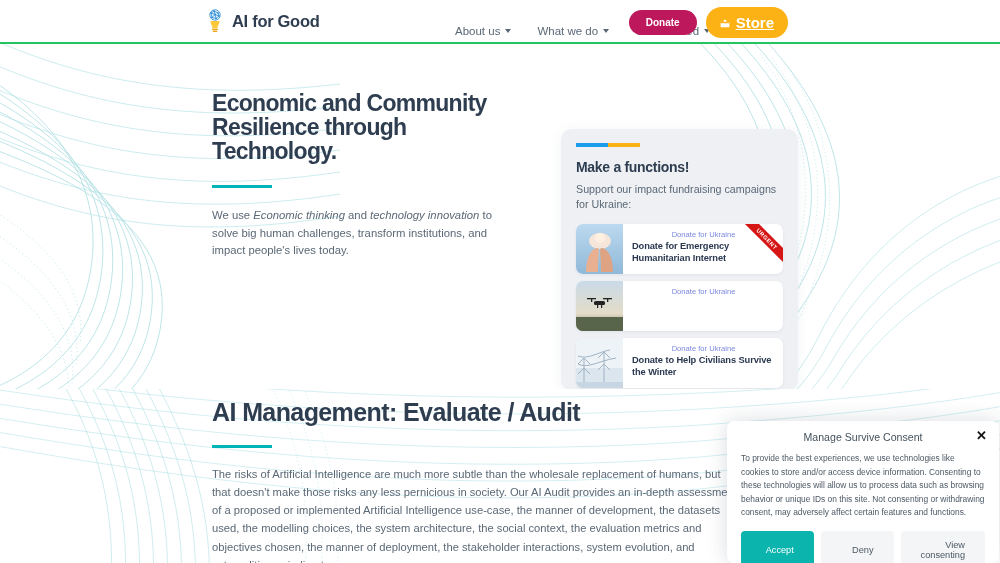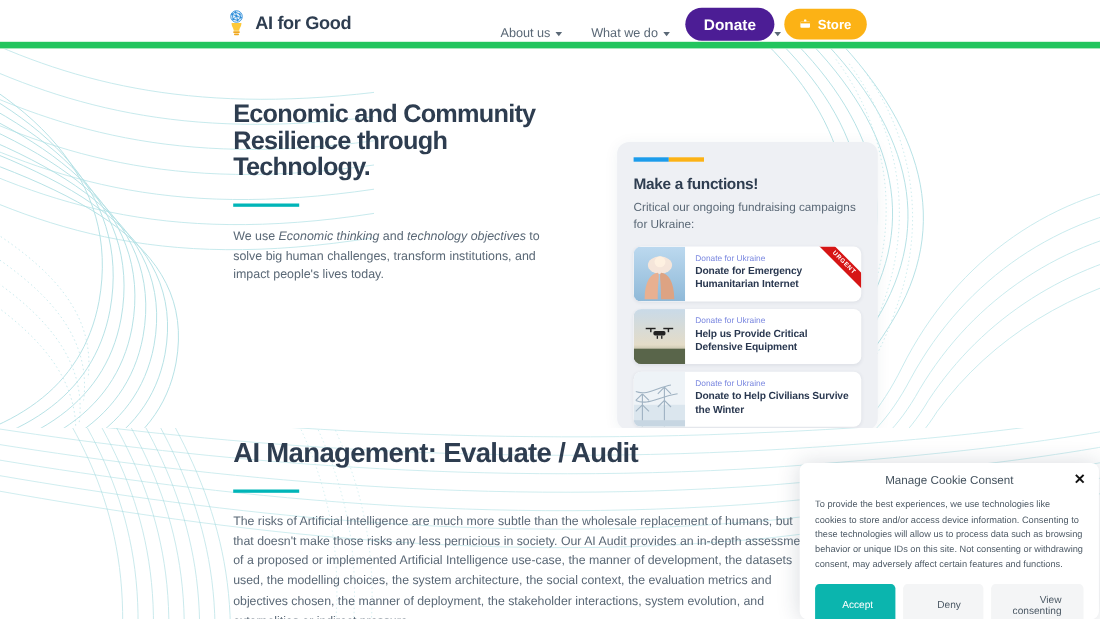--- a/index.html
+++ b/index.html
@@ -11,21 +11,21 @@
     color: #3a4a5c;
   }
   .page { position: relative; width: 1000px; height: 563px; overflow: hidden; }
 
   
   .header {
     position: relative; z-index: 50;
     height: 44px; width: 100%;
     background: #ffffff;
     display: flex; align-items: center;
-    border-bottom: 6px solid #22c55e;
+    border-bottom: 2px solid #22c55e;
   }
   .logo-wrap {
     position: absolute; left: 205px; top: 8px;
     display: flex; align-items: center; gap: 7px;
     cursor: pointer;
   }
   .logo-mark { width: 20px; height: 26px; position: relative; display:block; }
   .logo-text {
     font-size: 16.5px; font-weight: 700; color: #2e3d50;
     letter-spacing: -0.3px; white-space: nowrap;
@@ -42,34 +42,35 @@
     width: 0; height: 0; display:inline-block;
     border-left: 3.5px solid transparent;
     border-right: 3.5px solid transparent;
     border-top: 4px solid #5a6876;
   }
   .hdr-btns {
     position: absolute; right: 212px; top: 0;
     height: 44px; display: flex; align-items: center; gap: 9px;
   }
   .btn-donate {
-    background: #4c1d95; color: #fff;
-    font-size: 14px; font-weight: 700;
+    background: #be185d; color: #fff;
+    font-size: 10px; font-weight: 700;
     padding: 7px 17px; border-radius: 20px;
     border: none; cursor: pointer; white-space: nowrap;
     font-family: inherit;
     text-align: right;
   }
   .btn-store {
     background: #fcb215; color: #fff;
-    font-size: 12px; font-weight: 700;
+    font-size: 15px; font-weight: 700;
     padding: 7px 14px; border-radius: 20px;
     border: none; cursor: pointer; white-space: nowrap;
     display: flex; align-items: center; gap: 6px;
     font-family: inherit;
+    text-decoration: underline;
   }
 
   
   .hero {
     position: relative;
     height: 345px; width: 100%;
     background: #ffffff;
     overflow: hidden;
   }
   .swirl { position: absolute; top: 0; pointer-events: none; }
@@ -110,21 +111,21 @@
   .card-sub { font-size: 10.7px; line-height: 1.42; color: #5a6876; margin-bottom: 12px; }
 
   .donation-list { display: flex; flex-direction: column; gap: 7px; }
   .donation-item {
     display: flex; background: #fff; border-radius: 7px;
     overflow: hidden; position: relative; height: 50px;
     cursor: pointer; box-shadow: 0 1px 3px rgba(40,60,90,0.07);
   }
   .don-thumb { width: 47px; flex: 0 0 47px; position: relative; overflow: hidden; }
   .don-body { flex: 1; padding: 6px 8px 0 9px; min-width: 0; }
-  .don-kicker { font-size: 7.6px; color: #7b88e0; margin-bottom: 2px; }
+  .don-kicker { font-size: 7.6px; color: #7b88e0; margin-bottom: 2px; text-align: center; }
   .don-title {
     font-size: 9.3px; font-weight: 800; color: #2a3850;
     line-height: 1.28; letter-spacing: -0.1px;
   }
   .ribbon {
     position: absolute; top: 0; right: 0;
     width: 46px; height: 46px; overflow: hidden; pointer-events: none;
   }
   .ribbon span {
     position: absolute; display: block; width: 72px;
@@ -292,31 +293,31 @@
         <path d="M140,10 C185,70 200,150 170,230 C150,290 120,320 95,345"></path>
         <path d="M152,14 C197,74 212,154 182,234 C162,294 132,324 107,349"></path>
         <path d="M164,18 C209,78 224,158 194,238 C174,298 144,328 119,353"></path>
       </g>
     </svg>
 
     <div class="hero-text">
       <h1 class="hero-h1">Economic and Community Resilience through Technology.</h1>
       <div class="rule-teal"></div>
       <p class="hero-p">
-        <span>We use </span><i>Economic thinking</i><span> and </span><i>technology objectives</i><span> to solve big human challenges, transform institutions, and impact people's lives today.</span>
+        <span>We use </span><i>Economic thinking</i><span> and </span><i>technology innovation</i><span> to solve big human challenges, transform institutions, and impact people's lives today.</span>
       </p>
     </div>
 
     <div class="donate-card">
       <div class="accent-bar">
         <div class="accent-blue"></div>
         <div class="accent-orange"></div>
       </div>
       <div class="card-title">Make a functions!</div>
-      <div class="card-sub">Critical our ongoing fundraising campaigns for Ukraine:</div>
+      <div class="card-sub">Support our impact fundraising campaigns for Ukraine:</div>
 
       <div class="donation-list">
 
         <div class="donation-item">
           <div class="don-thumb">
             <svg viewBox="0 0 47 50" width="47" height="50" preserveAspectRatio="none">
               <defs>
                   <linearGradient id="g1" x1="0" y1="0" x2="0" y2="1">
                 <stop offset="0%" stop-color="#bcd9ef"></stop>
                     <stop offset="100%" stop-color="#8fb9d8"></stop>
@@ -356,21 +357,20 @@
                 <rect x="27" y="17" width="9" height="1.3"></rect>
                 <rect x="15" y="18" width="1.3" height="3"></rect>
                 <rect x="31" y="18" width="1.3" height="3"></rect>
                 <rect x="21" y="24" width="1.2" height="3"></rect>
                 <rect x="25" y="24" width="1.2" height="3"></rect>
               </g>
             </svg>
           </div>
           <div class="don-body">
             <div class="don-kicker">Donate for Ukraine</div>
-            <div class="don-title">Help us Provide Critical Defensive Equipment</div>
           </div>
         </div>
 
         <div class="donation-item">
           <div class="don-thumb">
             <svg viewBox="0 0 47 50" width="47" height="50" preserveAspectRatio="none">
               <rect width="47" height="50" fill="#eef3f7"></rect>
               <rect y="30" width="47" height="20" fill="#dbe6ee"></rect>
               <g stroke="#9fb2c2" stroke-width="1" fill="none">
                 <path d="M8 50 L8 20 M8 20 L2 26 M8 20 L14 26 M8 30 L2 36 M8 30 L14 36"></path>
@@ -421,21 +421,21 @@
 
     <div class="s2-inner">
       <h2 class="s2-h2">AI Management: Evaluate / Audit</h2>
       <div class="s2-rule"></div>
       <p class="s2-p">The risks of Artificial Intelligence are much more subtle than the wholesale replacement of humans, but that doesn't make those risks any less pernicious in society. Our AI Audit provides an in-depth assessment of a proposed or implemented Artificial Intelligence use-case, the manner of development, the datasets used, the modelling choices, the system architecture, the social context, the evaluation metrics and objectives chosen, the manner of deployment, the stakeholder interactions, system evolution, and externalities or indirect pressure</p>
     </div>
   </div>
 
   <div class="cookie">
     <div class="cookie-head">
-      <span>Manage Cookie Consent</span>
+      <span>Manage Survive Consent</span>
       <button class="cookie-close">✕</button>
     </div>
     <div class="cookie-body">To provide the best experiences, we use technologies like cookies to store and/or access device information. Consenting to these technologies will allow us to process data such as browsing behavior or unique IDs on this site. Not consenting or withdrawing consent, may adversely affect certain features and functions.</div>
     <div class="cookie-actions">
       <button class="ck-btn ck-accept">Accept</button>
       <button class="ck-btn ck-plain">Deny</button>
       <button class="ck-btn ck-plain">View consenting</button>
     </div>
   </div>
 

